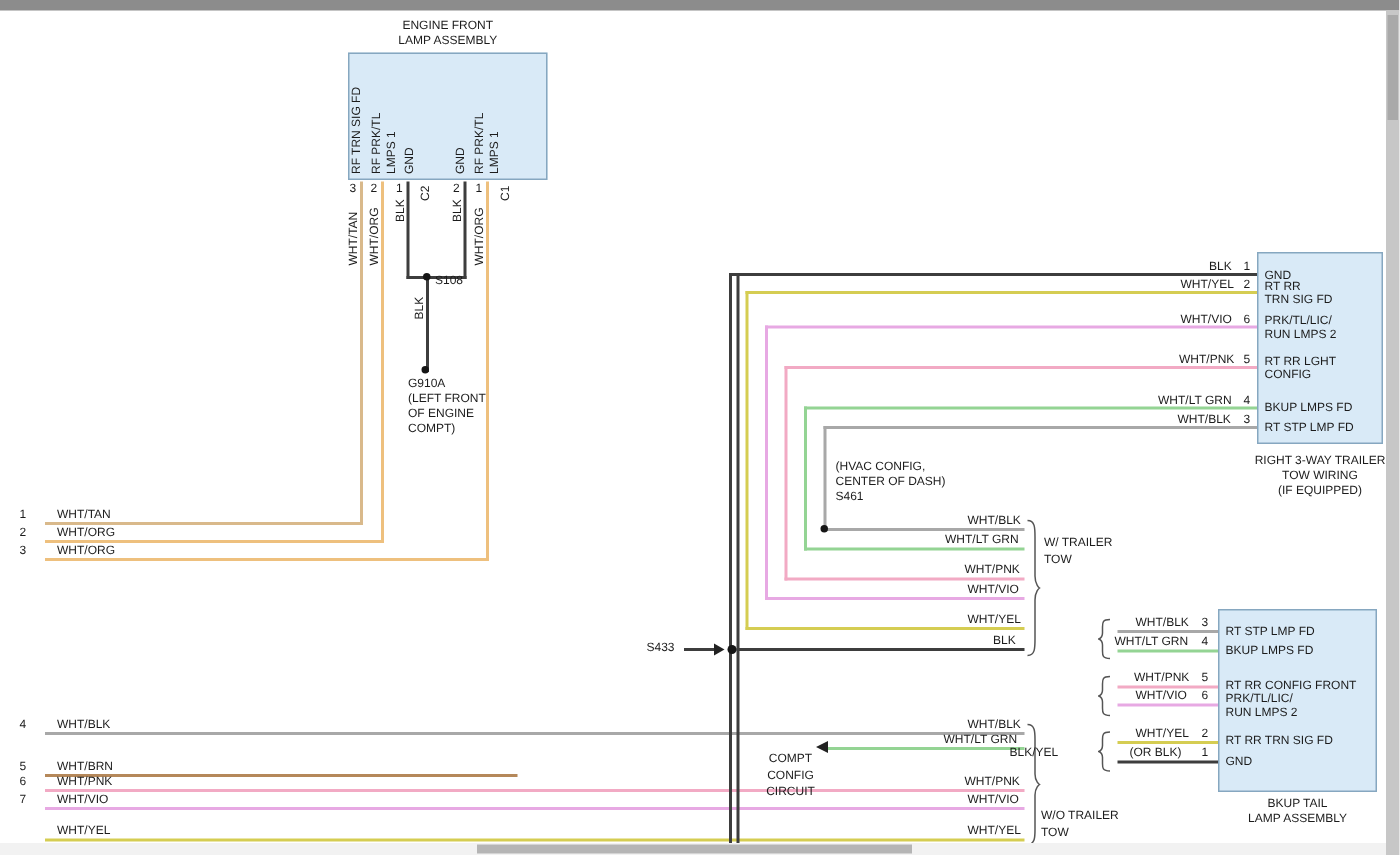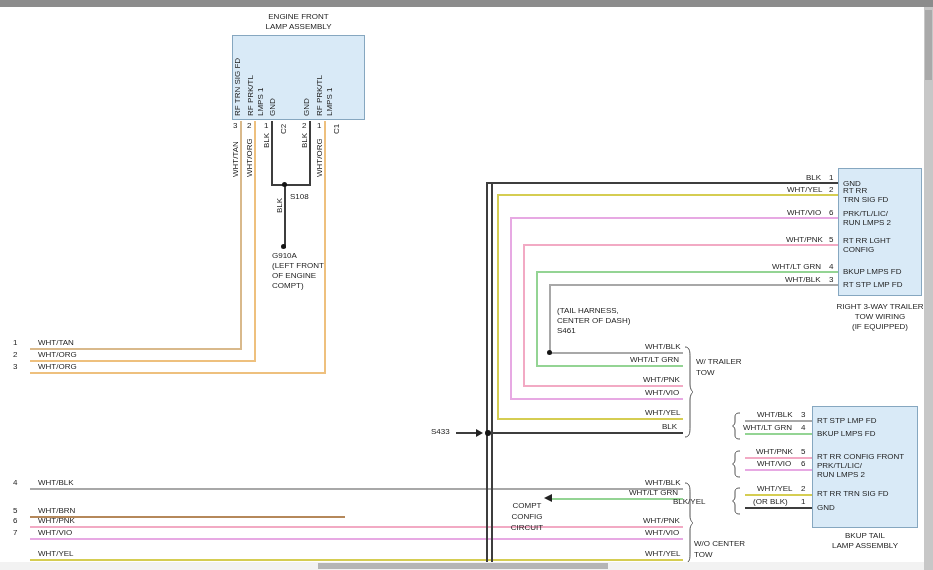--- a/index.html
+++ b/index.html
@@ -50,21 +50,21 @@
 
   <div class="vw" style="left: 240px; top: 121px; height: 229px; background: rgb(217, 185, 139);"></div>
   <div class="vw" style="left: 254px; top: 121px; height: 241px; background: rgb(238, 192, 126);"></div>
   <div class="vw" style="left: 271px; top: 121px; height: 65px; background: rgb(61, 61, 61);"></div>
   <div class="vw" style="left: 309px; top: 121px; height: 65px; background: rgb(61, 61, 61);"></div>
   <div class="hw" style="left: 271px; top: 184px; width: 40px; background: rgb(61, 61, 61);"></div>
   <div class="vw" style="left: 284px; top: 184px; height: 64px; background: rgb(61, 61, 61);"></div>
   <div class="vw" style="left: 324px; top: 121px; height: 253px; background: rgb(238, 192, 126);"></div>
 
   <div class="dot" style="left:282px;top:182px"></div>
-  <span class="lbl" style="left:290px;top:192px">S108</span>
+  <span class="lbl" style="left:290px;top:182px">S108</span>
   <span class="rlbl" style="left:275px;top:213px">BLK</span>
 
   <div class="dot" style="left:281px;top:244px"></div>
   <span class="lbl" style="left:272px;top:251px">G910A</span>
   <span class="lbl" style="left:272px;top:261px">(LEFT FRONT</span>
   <span class="lbl" style="left:272px;top:271px">OF ENGINE</span>
   <span class="lbl" style="left:272px;top:281px">COMPT)</span>
 
   <span class="lbl" style="left:13px;top:338px">1</span>
   <span class="lbl" style="left:38px;top:338px">WHT/TAN</span>
@@ -120,21 +120,21 @@
   <div class="hw" style="left: 523px; top: 385px; width: 160px; background: rgb(242, 170, 196);"></div>
 
   <div class="hw" style="left: 536px; top: 271px; width: 302px; background: rgb(148, 212, 148);"></div>
   <div class="vw" style="left: 536px; top: 271px; height: 96px; background: rgb(148, 212, 148);"></div>
   <div class="hw" style="left: 536px; top: 365px; width: 147px; background: rgb(148, 212, 148);"></div>
 
   <div class="hw" style="left: 549px; top: 284px; width: 289px; background: rgb(168, 168, 168);"></div>
   <div class="vw" style="left: 549px; top: 284px; height: 70px; background: rgb(168, 168, 168);"></div>
   <div class="hw" style="left: 549px; top: 352px; width: 134px; background: rgb(168, 168, 168);"></div>
 
-  <span class="lbl" style="left:557px;top:306px">(TAIL HARNESS,</span>
+  <span class="lbl" style="left:557px;top:306px">(HVAC CONFIG,</span>
   <span class="lbl" style="left:557px;top:316px">CENTER OF DASH)</span>
   <span class="lbl" style="left:557px;top:326px">S461</span>
   <div class="dot" style="left:547px;top:350px"></div>
 
   <span class="lbl" style="left:645px;top:342px">WHT/BLK</span>
   <span class="lbl" style="left:630px;top:355px">WHT/LT GRN</span>
   <span class="lbl" style="left:643px;top:375px">WHT/PNK</span>
   <span class="lbl" style="left:645px;top:388px">WHT/VIO</span>
   <span class="lbl" style="left:645px;top:408px">WHT/YEL</span>
   <span class="lbl" style="left:662px;top:422px">BLK</span>
@@ -186,21 +186,21 @@
 
   <div class="arrow-left" style="left:544px;top:494px"></div>
   <div class="hw" style="left: 552px; top: 498px; width: 131px; background: rgb(148, 212, 148);"></div>
   <div class="lbl ctr" style="left:498px;top:501px;width:58px">COMPT</div>
   <div class="lbl ctr" style="left:498px;top:512px;width:58px">CONFIG</div>
   <div class="lbl ctr" style="left:498px;top:523px;width:58px">CIRCUIT</div>
 
   <svg class="brace" style="left:684px;top:482px" width="10" height="82" viewBox="0 0 10 82">
       <path d="M1,1 C6,1 6,6 6,11 L6,34 C6,39 9,41 9,41 C9,41 6,43 6,48 L6,71 C6,76 6,81 1,81" fill="none" stroke="#555" stroke-width="1"></path>
     </svg>
-  <span class="lbl" style="left:694px;top:539px">W/O CENTER</span>
+  <span class="lbl" style="left:694px;top:539px">W/O TRAILER</span>
   <span class="lbl" style="left:694px;top:550px">TOW</span>
 
   <div class="box" style="left: 812px; top: 406px; width: 106px; height: 122px; background: rgb(217, 234, 247);"></div>
 
   <svg class="brace" style="left:732px;top:412px" width="9" height="28" viewBox="0 0 9 28">
       <path d="M8,1 C3,1 3,3 3,6 L3,10 C3,13 0.5,14 0.5,14 C0.5,14 3,15 3,18 L3,22 C3,25 3,27 8,27" fill="none" stroke="#555" stroke-width="1"></path>
     </svg>
   <svg class="brace" style="left:732px;top:450px" width="9" height="28" viewBox="0 0 9 28">
       <path d="M8,1 C3,1 3,3 3,6 L3,10 C3,13 0.5,14 0.5,14 C0.5,14 3,15 3,18 L3,22 C3,25 3,27 8,27" fill="none" stroke="#555" stroke-width="1"></path>
     </svg>

